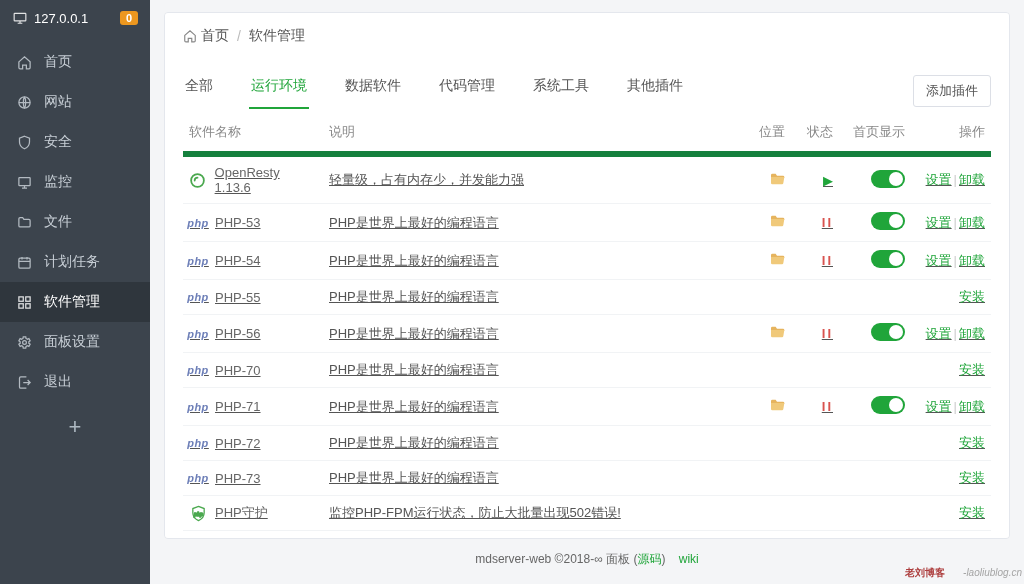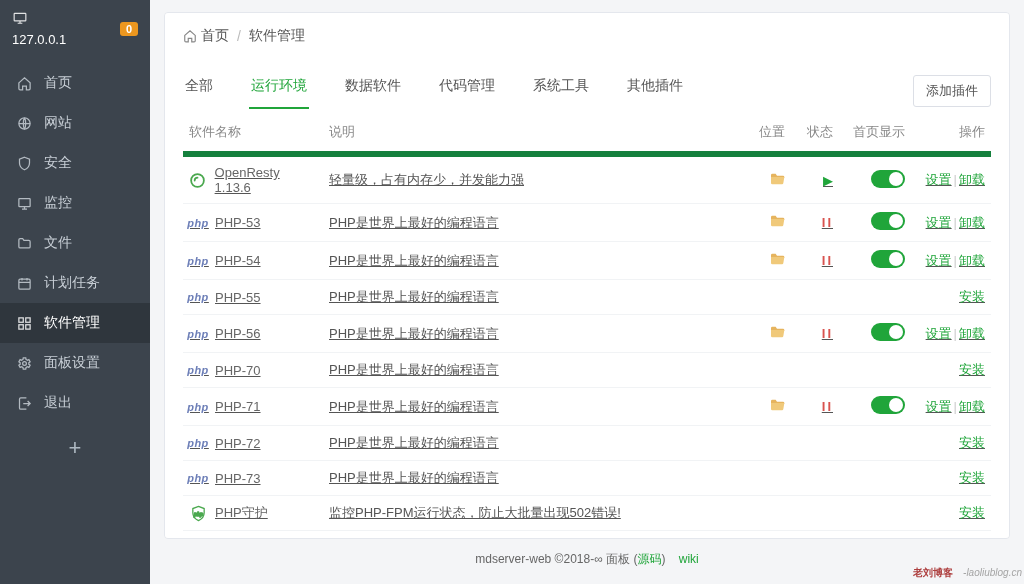--- a/index.html
+++ b/index.html
@@ -1,21 +1,21 @@
 <!DOCTYPE html>
 <html><head>
 <meta charset="utf-8">
 <style>
   * { box-sizing: border-box; margin: 0; padding: 0; }
   body { font-family: "Helvetica Neue", Arial, "Microsoft YaHei", sans-serif; font-size: 13px; background: #f0f2f5; color: #333; width: 1024px; height: 584px; overflow: hidden; position: relative; }
   .app { display: flex; height: 100%; }
   
   .sidebar { width: 150px; background: #3c444d; color: #aeb9c2; display: flex; flex-direction: column; }
   .sb-top { display: flex; align-items: center; justify-content: space-between; padding: 10px 12px; color: #fff; font-size: 13px; }
-  .sb-top .ip { display:flex; align-items:flex-start; gap:6px;flex-direction:column; }
+  .sb-top .ip { display:flex; align-items:flex-end; gap:6px; }
   .sb-top .badge { background:#ec971f; color:#fff; border-radius:3px; padding:1px 6px; font-size:11px; font-weight:bold; }
   .sb-nav { list-style:none; margin-top:6px; }
   .sb-nav li { display:flex; align-items:center; gap:12px; padding:11px 16px; cursor:pointer; font-size:14px; color:#c8cfd6; }
   .sb-nav li.active { background:#2f363d; color:#fff; }
   .sb-ic { width:16px; height:16px; display:inline-flex; align-items:center; justify-content:center; opacity:.85; }
   .sb-add { text-align:center; color:#aeb9c2; font-size:22px; padding:12px; cursor:pointer; }
   
   .main { flex:1; background:#f4f5f7; padding:12px 14px 10px 14px; display:flex; flex-direction:column; overflow:hidden; }
   .panel { background:#fff; border:1px solid #e4e7ed; border-radius:4px; padding:0 18px 14px 18px; flex:1; display:flex; flex-direction:column; overflow:auto; }
   .crumbs-row { display:flex; align-items:center; justify-content:space-between; padding:14px 0 10px 0; }
@@ -48,21 +48,21 @@
   .toggle { width:34px; height:18px; border-radius:9px; position:relative; display:inline-block; cursor:pointer; background:#20a53a; }
   .toggle::after { content:""; position:absolute; right:2px; top:2px; width:14px; height:14px; border-radius:50%; background:#fff; }
   .act-links { color:#20a53a; }
   .act-links .sep { color:#ccc; margin:0 2px; }
   .act-links span { cursor:pointer; }
   
   .footer { text-align:center; font-size:12px; color:#666; padding:12px 0 6px 0; }
   .footer a { color:#20a53a; text-decoration:none; }
   
   .wm { position:absolute; right:2px; bottom:4px; font-size:10px; color:#a5a5a5; font-style:italic; }
-  .wm b { color:#ad3e3e; font-style:normal; font-weight:bold; margin-right:10px; }
+  .wm b { color:#ad3e3e; font-style:normal; font-weight:bold; margin-right:18px; }
 </style>
 </head>
 <body>
 
 <div class="app">
 
   <aside class="sidebar">
     <div class="sb-top">
       <span class="ip">
         <span class="sb-ic">

